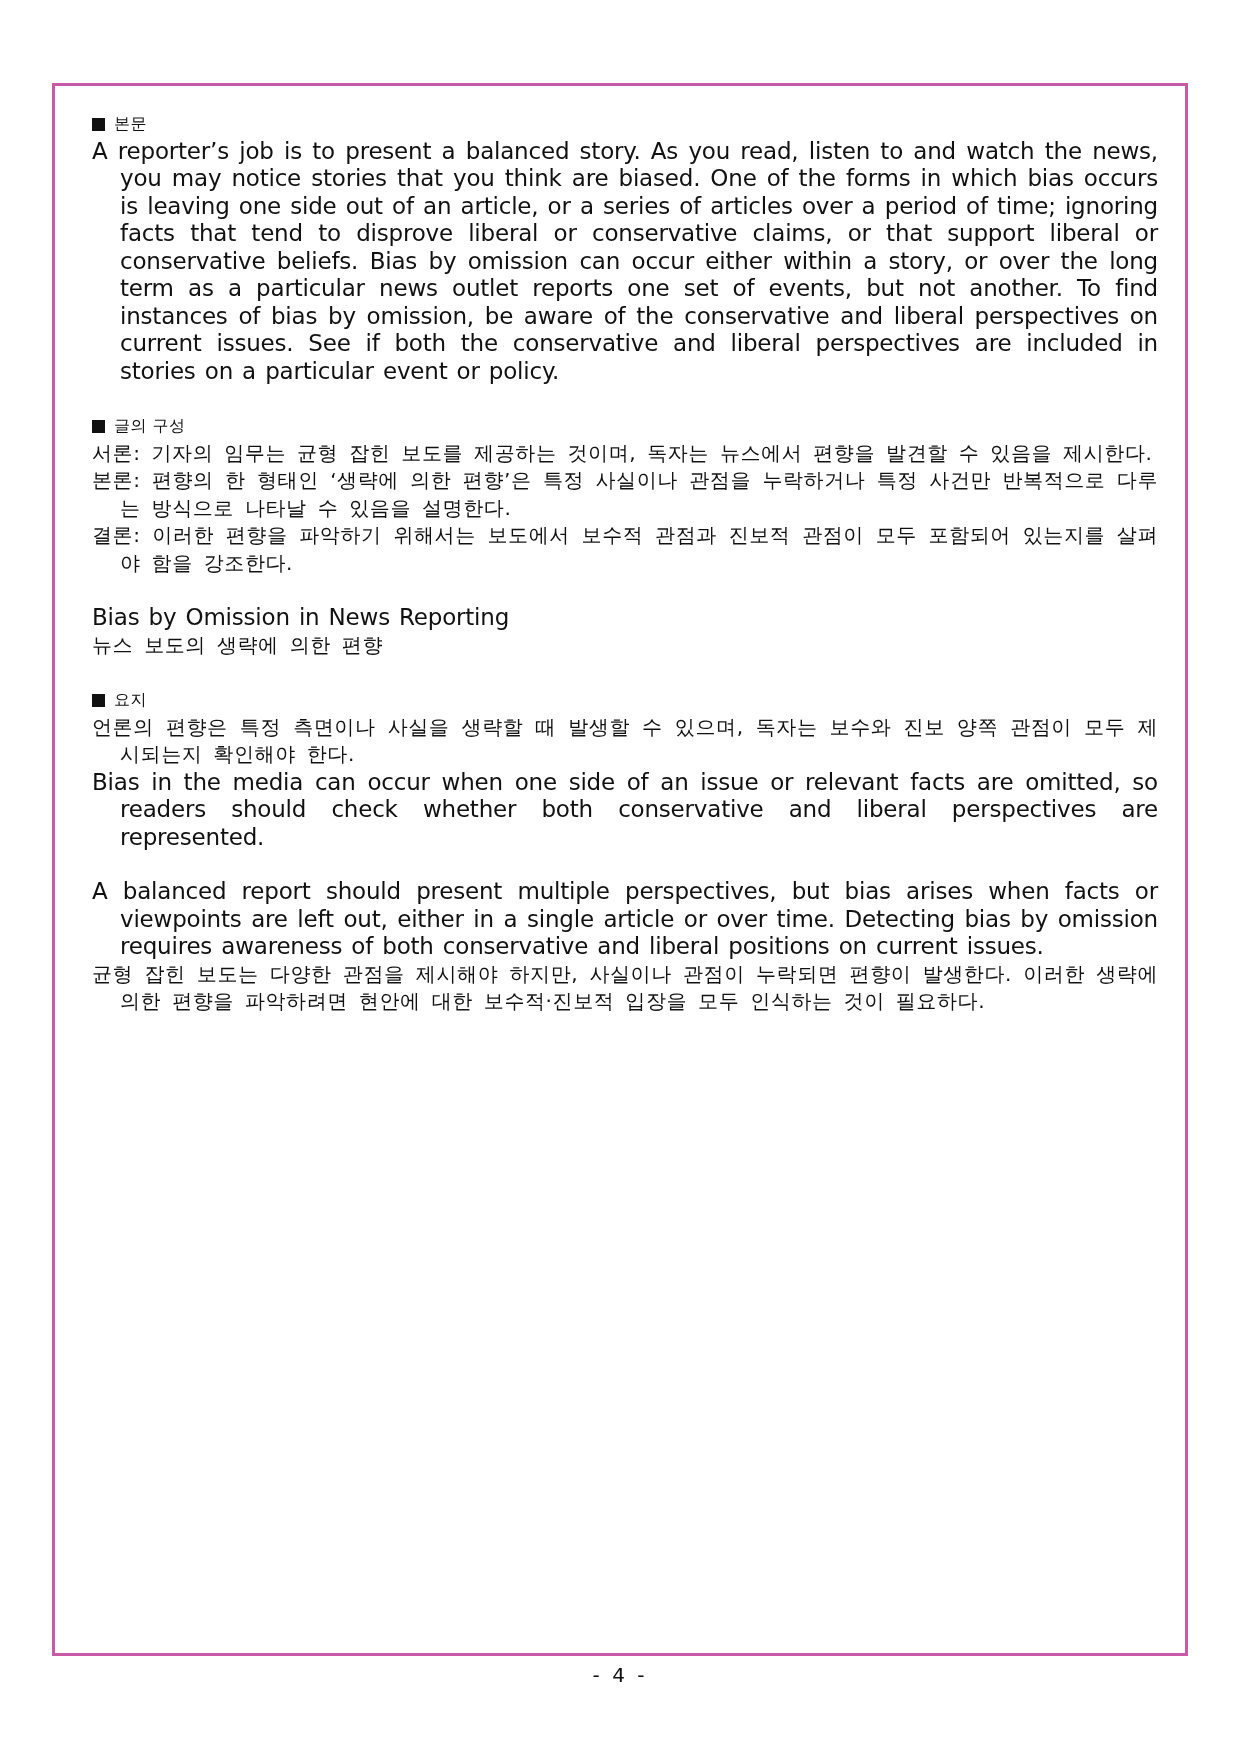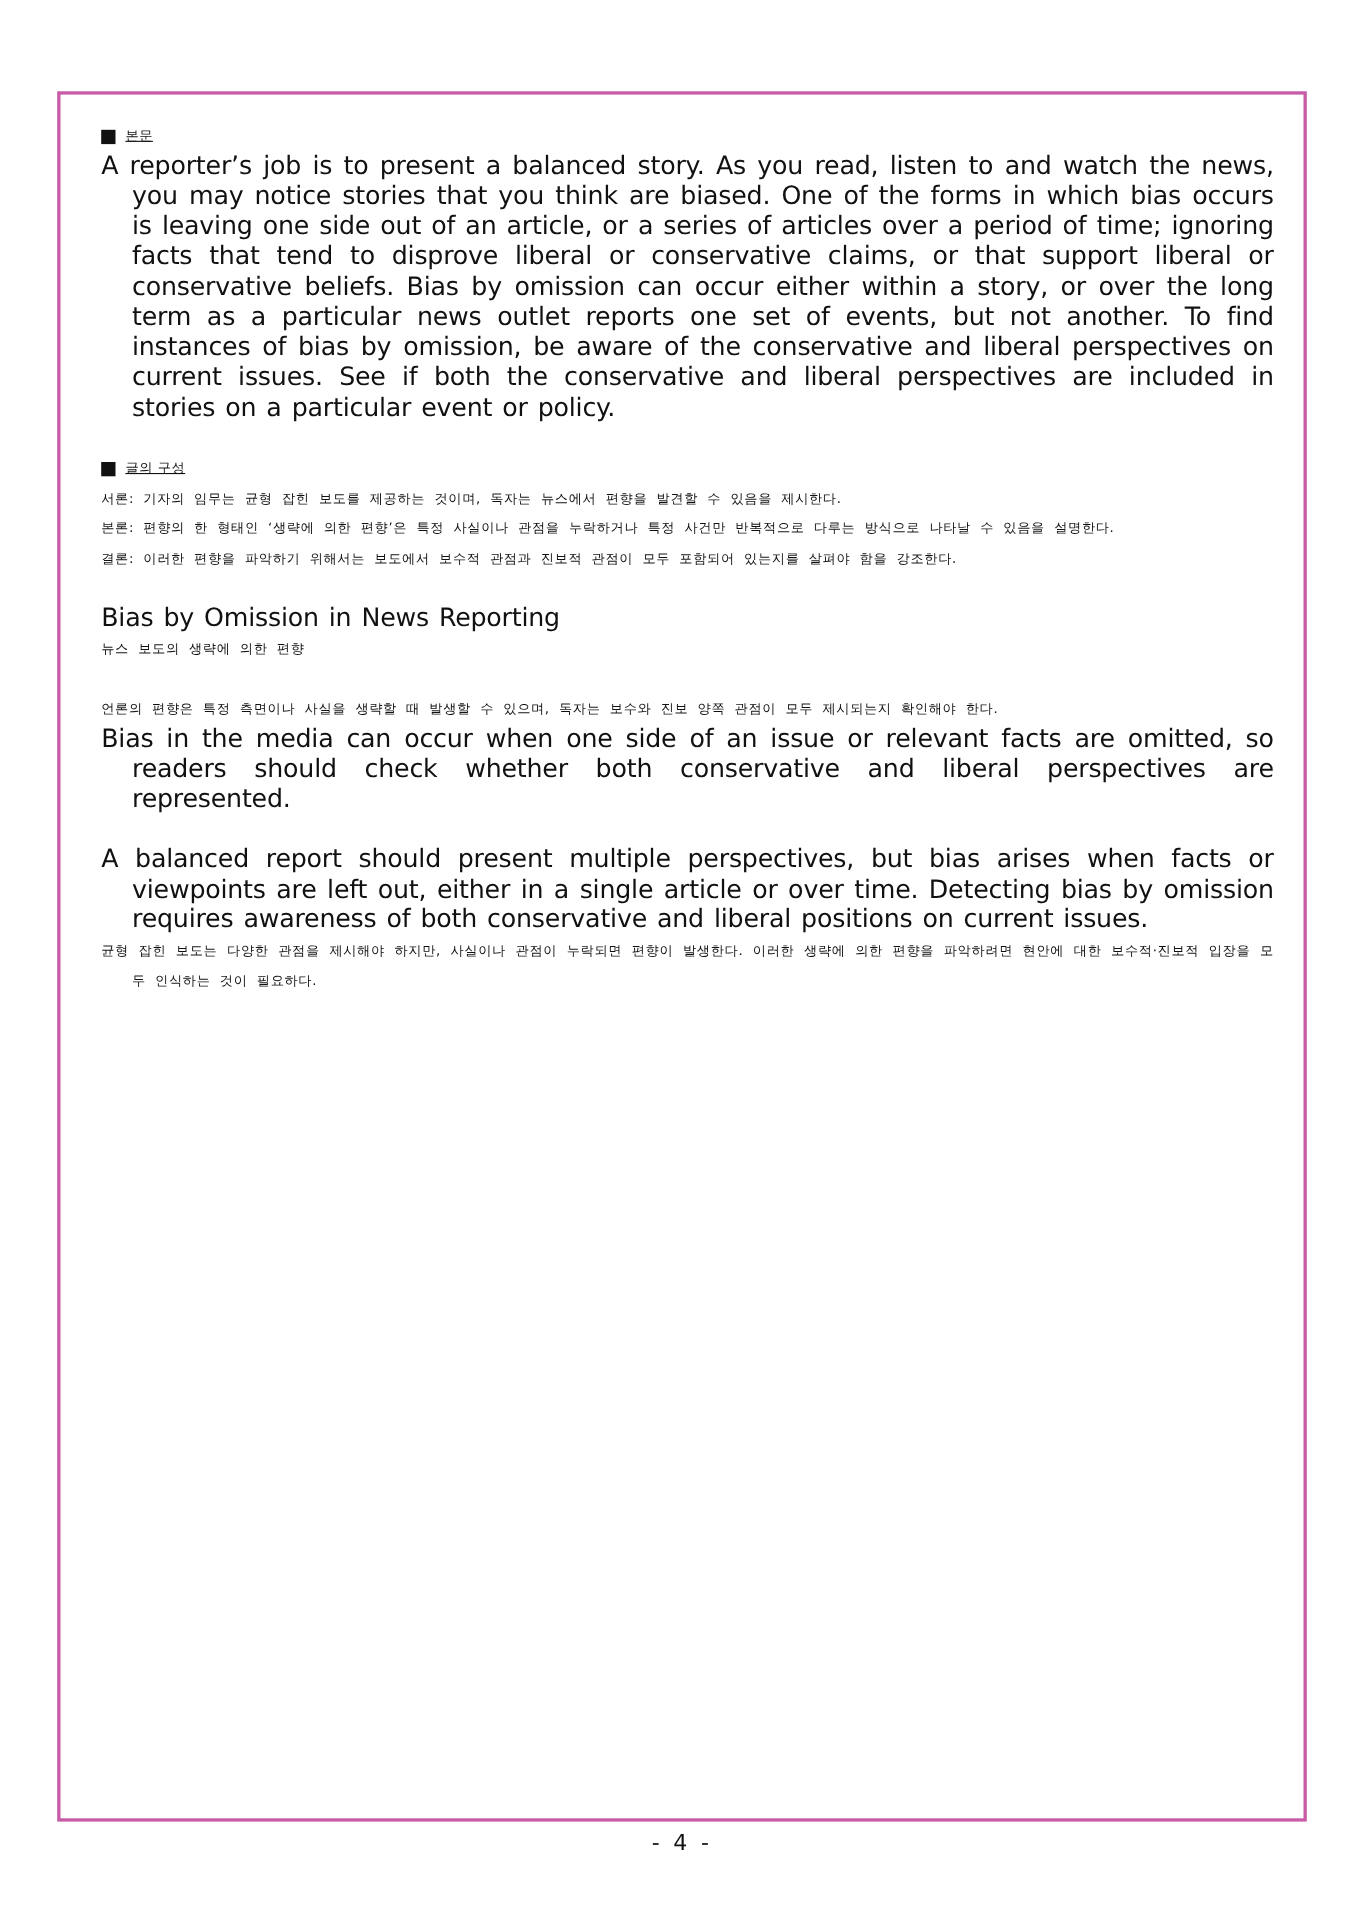--- a/index.html
+++ b/index.html
@@ -5,26 +5,26 @@
     html, body { margin: 0; padding: 0; background: #ffffff; }
     body { width: 1240px; height: 1753px; position: relative; font-family: "DejaVu Sans", "Liberation Sans", sans-serif; color: #111; }
     .frame {
       position: absolute; left: 52px; top: 83px; width: 1130px; height: 1567px;
       border: 3px solid #C85AA8; box-sizing: content-box;
     }
     .content { position: absolute; left: 92px; top: 110px; width: 1066px; }
     .section { margin-bottom: 27px; }
     .heading { font-size: 16px; line-height: 27.5px; height: 27.5px; display: flex; align-items: center; }
     .sq { display: inline-block; width: 13px; height: 13px; background: #111; margin-right: 9px; margin-top: 1px; }
-    .heading-label { font-size: 12px; letter-spacing: 0.5px; text-decoration: underline; }
+    .heading-label { font-size: 16px; letter-spacing: 0.5px; }
     .para {
       font-size: 17.5px; line-height: 27.5px; text-align: justify; text-align-last: left;
       padding-left: 28px; text-indent: -28px; word-spacing: 2px;
     }
-    .para.ko { font-size: 12px; letter-spacing: 0.6px; word-spacing: 4px; }
+    .para.ko { font-size: 20px; letter-spacing: 0.6px; word-spacing: 4px; }
     .para.en { font-family: "DejaVu Sans", sans-serif; font-size: 23px; letter-spacing: -0.2px; }
     .page-number {
       position: absolute; top: 1660px; left: 0; width: 1240px; text-align: center;
       font-size: 20px; line-height: 30px; letter-spacing: 3px;
     }
   </style>
 </head>
 <body>
 
 <div class="frame"></div>
@@ -49,20 +49,24 @@
     <div class="para ko">결론: 이러한 편향을 파악하기 위해서는 보도에서 보수적 관점과 진보적 관점이 모두 포함되어 있는지를 살펴야 함을 강조한다.</div>
   </div>
 
   <div class="section">
     <div class="para en">Bias by Omission in News Reporting</div>
     <div class="para ko">뉴스 보도의 생략에 의한 편향</div>
   </div>
 
 
   <div class="section">
+    <div class="heading">
+      <span class="sq"></span>
+      <span class="heading-label">요지</span>
+    </div>
     <div class="para ko">언론의 편향은 특정 측면이나 사실을 생략할 때 발생할 수 있으며, 독자는 보수와 진보 양쪽 관점이 모두 제시되는지 확인해야 한다.</div>
     <div class="para en">Bias in the media can occur when one side of an issue or relevant facts are omitted, so readers should check whether both conservative and liberal perspectives are represented.</div>
   </div>
 
   <div class="section">
     <div class="para en">A balanced report should present multiple perspectives, but bias arises when facts or viewpoints are left out, either in a single article or over time. Detecting bias by omission requires awareness of both conservative and liberal positions on current issues.</div>
     <div class="para ko">균형 잡힌 보도는 다양한 관점을 제시해야 하지만, 사실이나 관점이 누락되면 편향이 발생한다. 이러한 생략에 의한 편향을 파악하려면 현안에 대한 보수적·진보적 입장을 모두 인식하는 것이 필요하다.</div>
   </div>
 
 </div>

